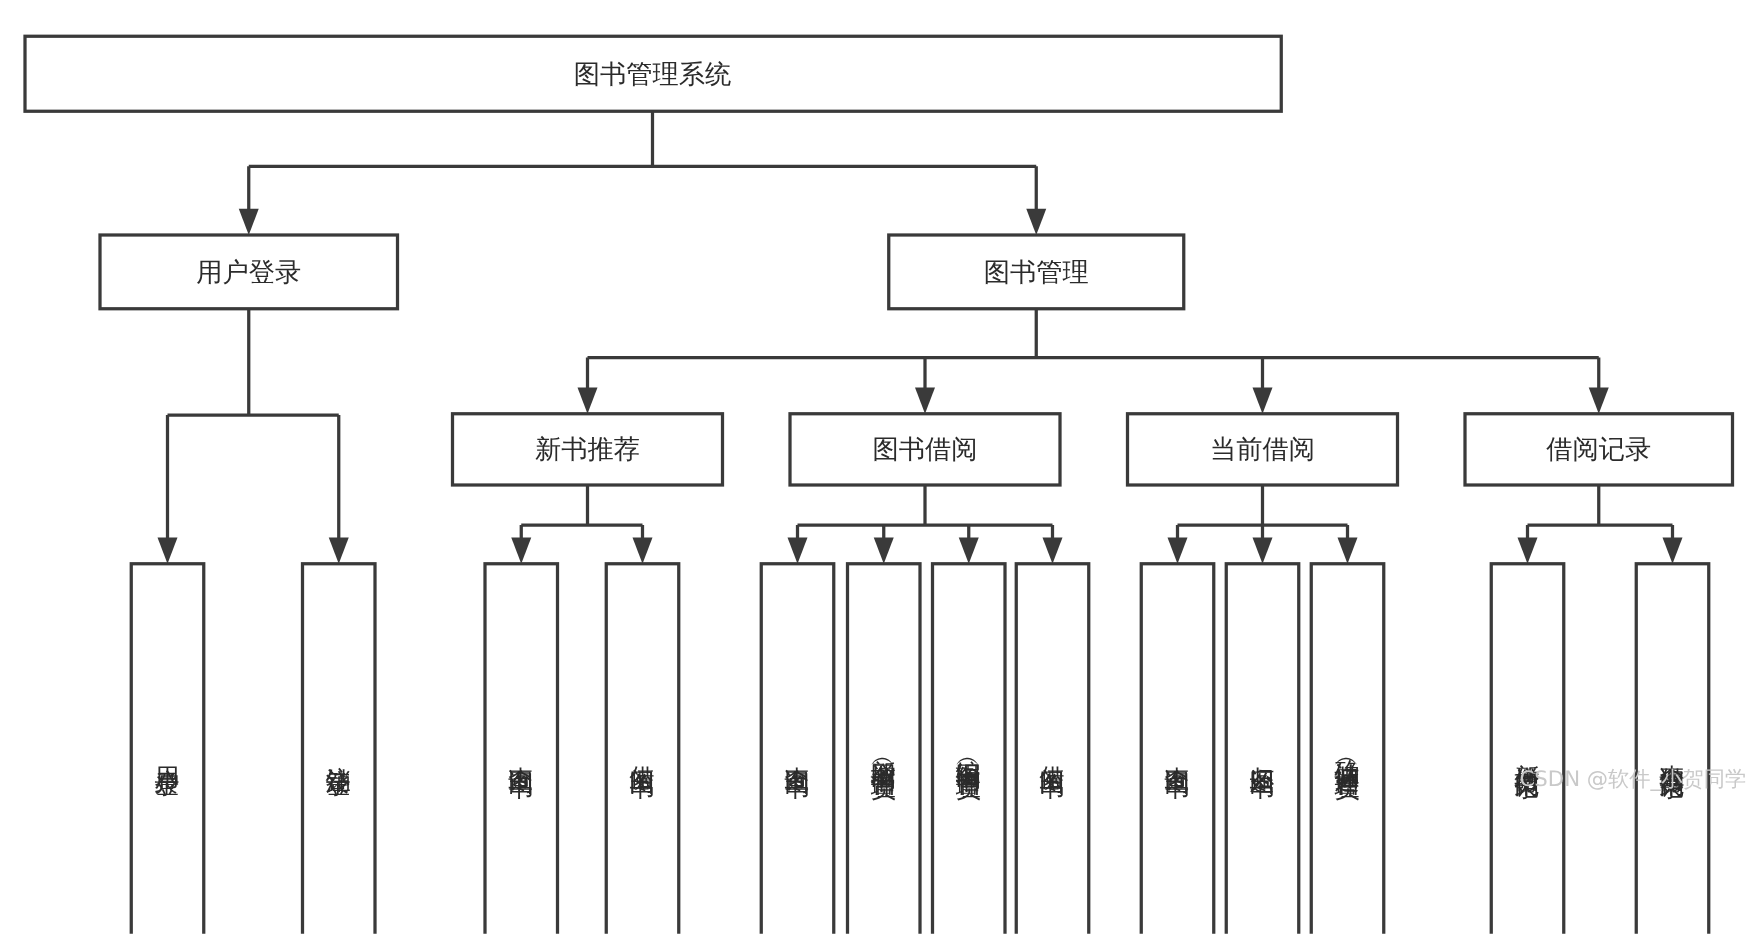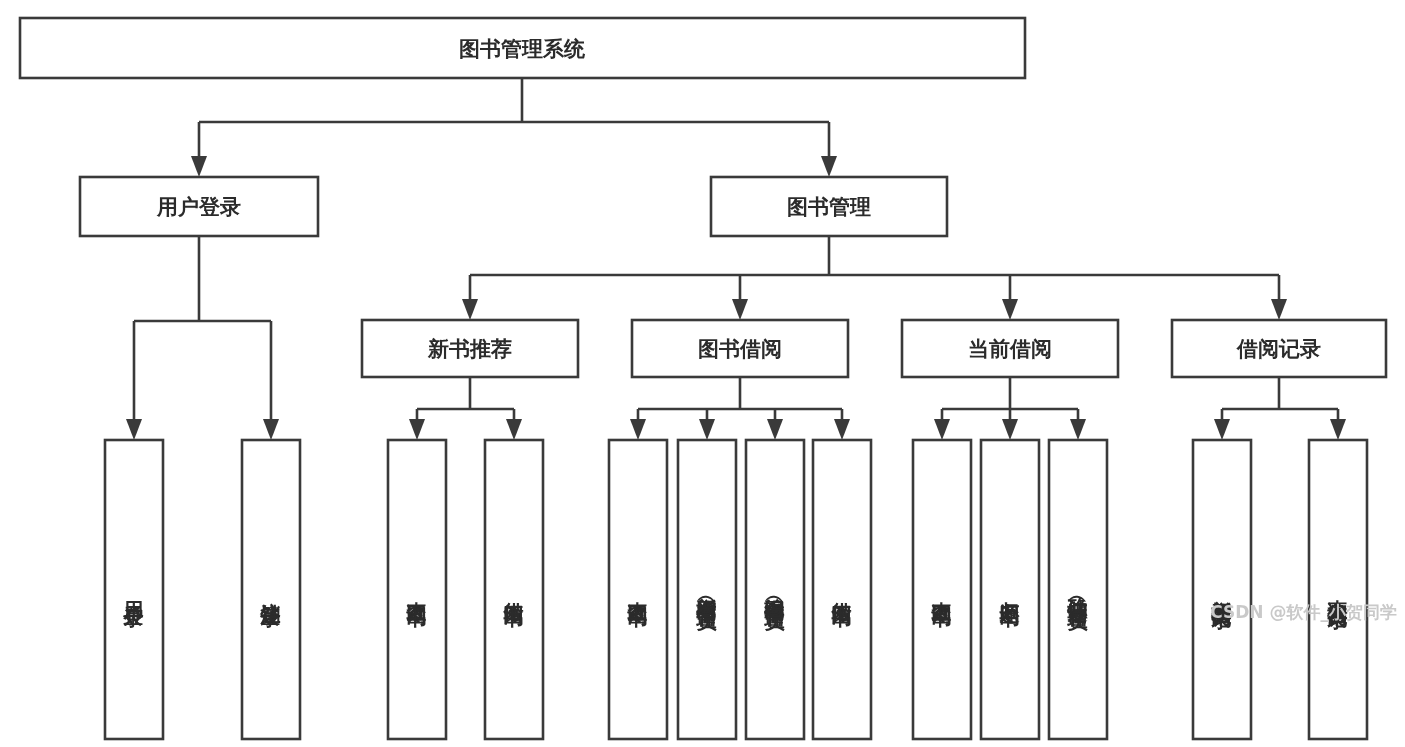--- a/index.html
+++ b/index.html
@@ -9,25 +9,24 @@
   }
   body {
     width: 1405px;
     height: 747px;
     font-family: "DejaVu Sans", "Liberation Sans", sans-serif;
     overflow: hidden;
     position: relative;
   }
   #diagram-root {
     position: absolute;
-    top: 4px;
+    top: 15px;
     left: 0;
     width: 1405px;
     height: 626px;
-    font-weight: bold;
   }
   svg.flowchart {
     display: block;
     width: 1405px;
     height: 747px;
     background: #ffffff;
   }
   .node-box {
     fill: #ffffff;
     stroke: #3a3a3a;

